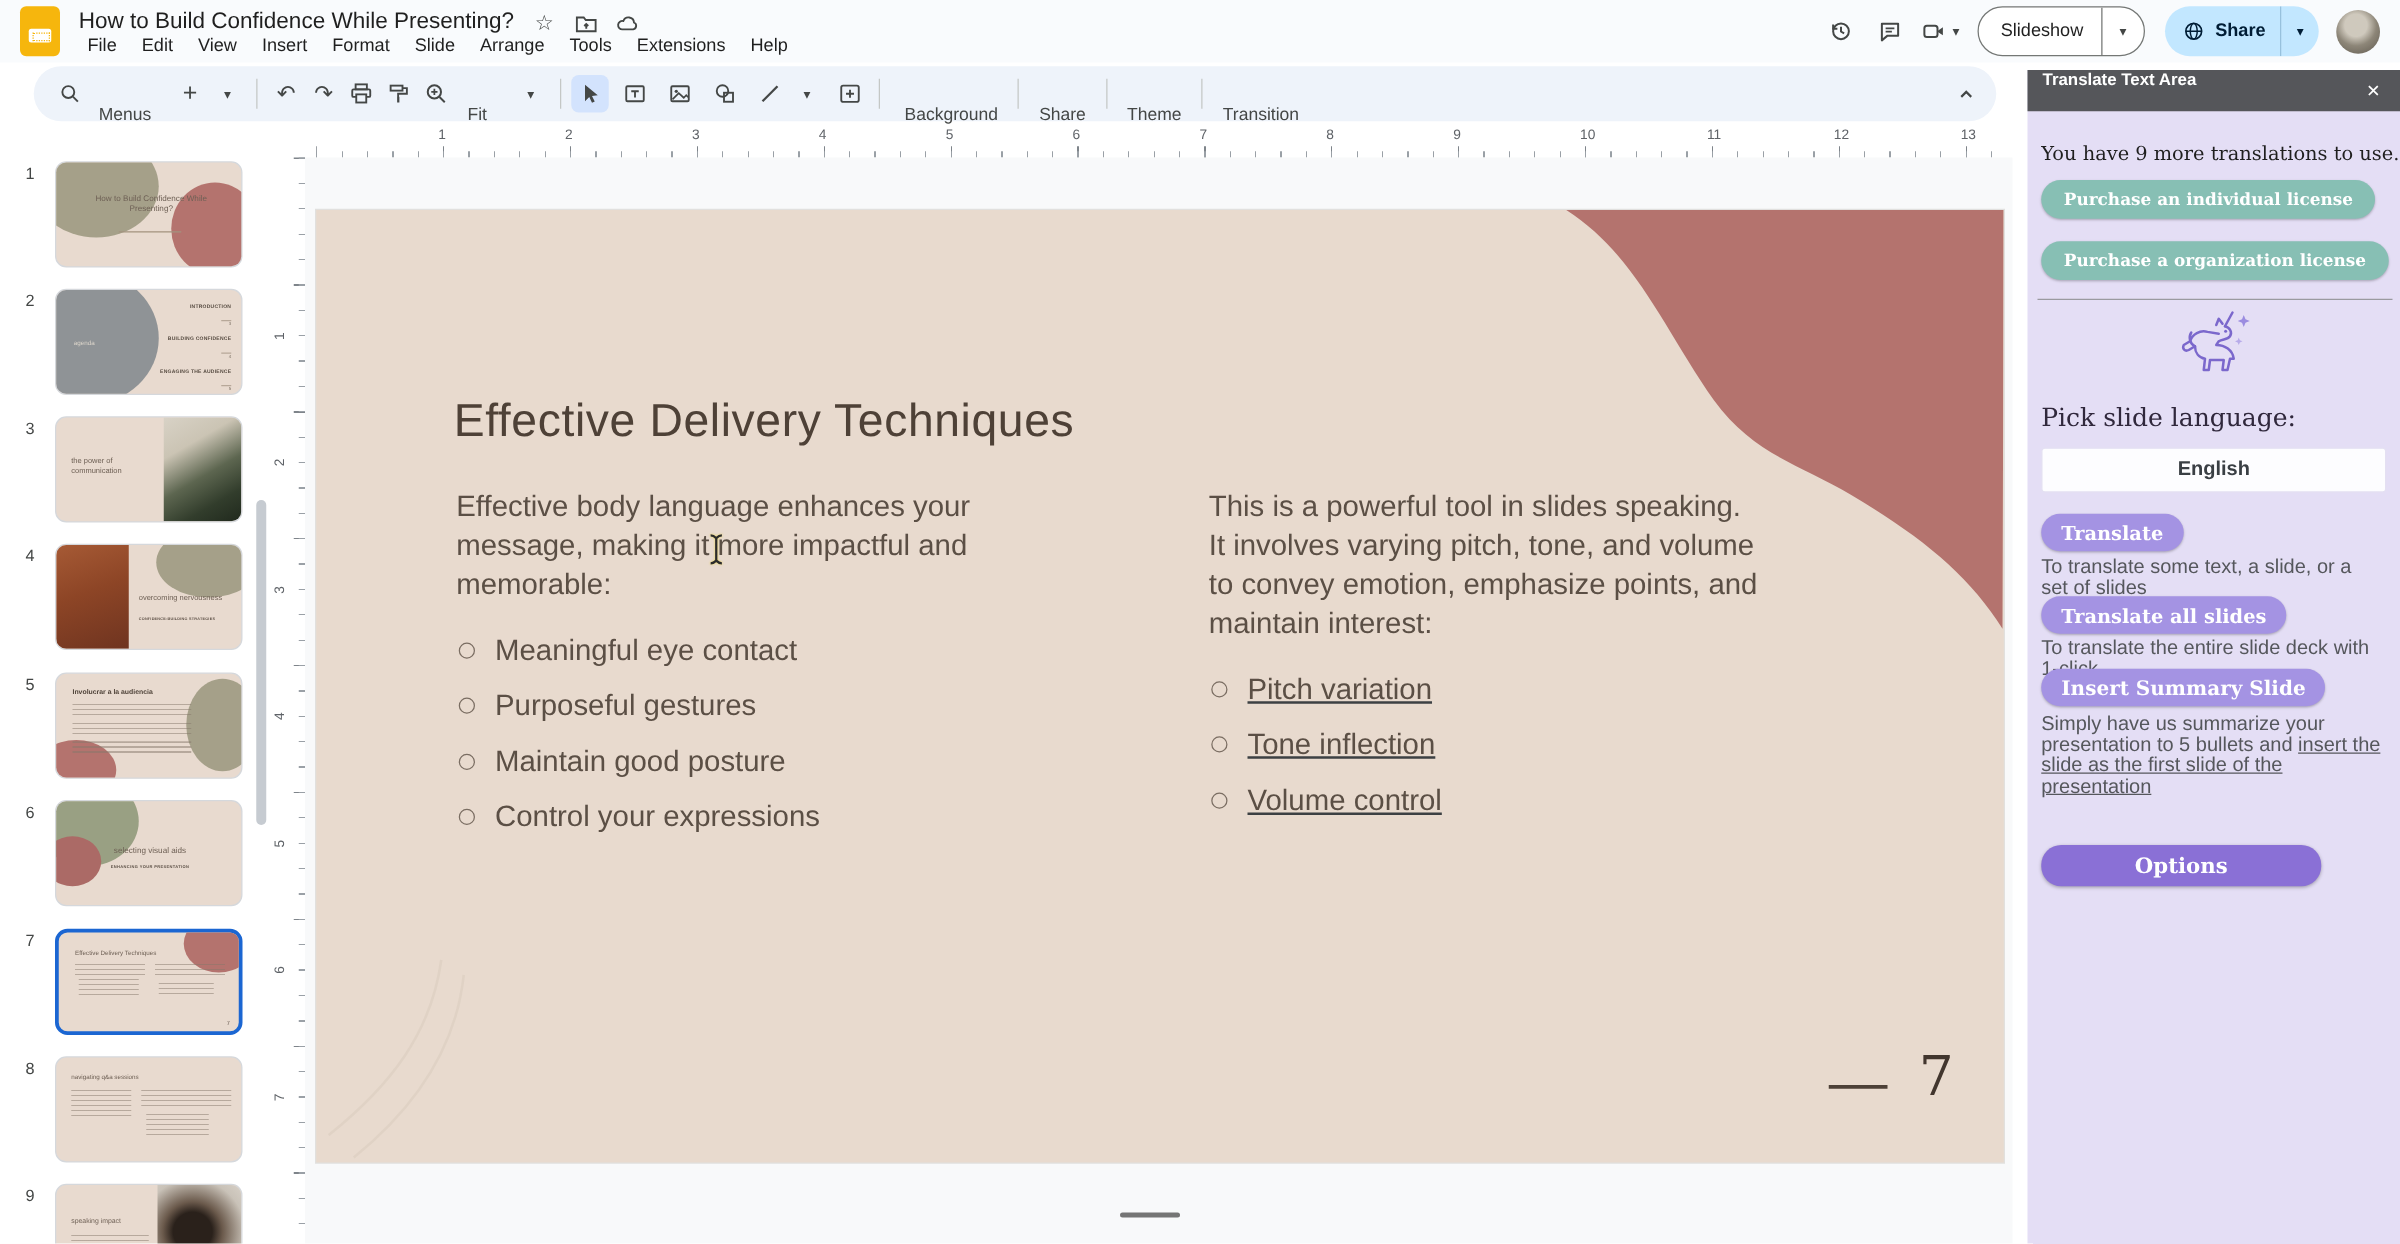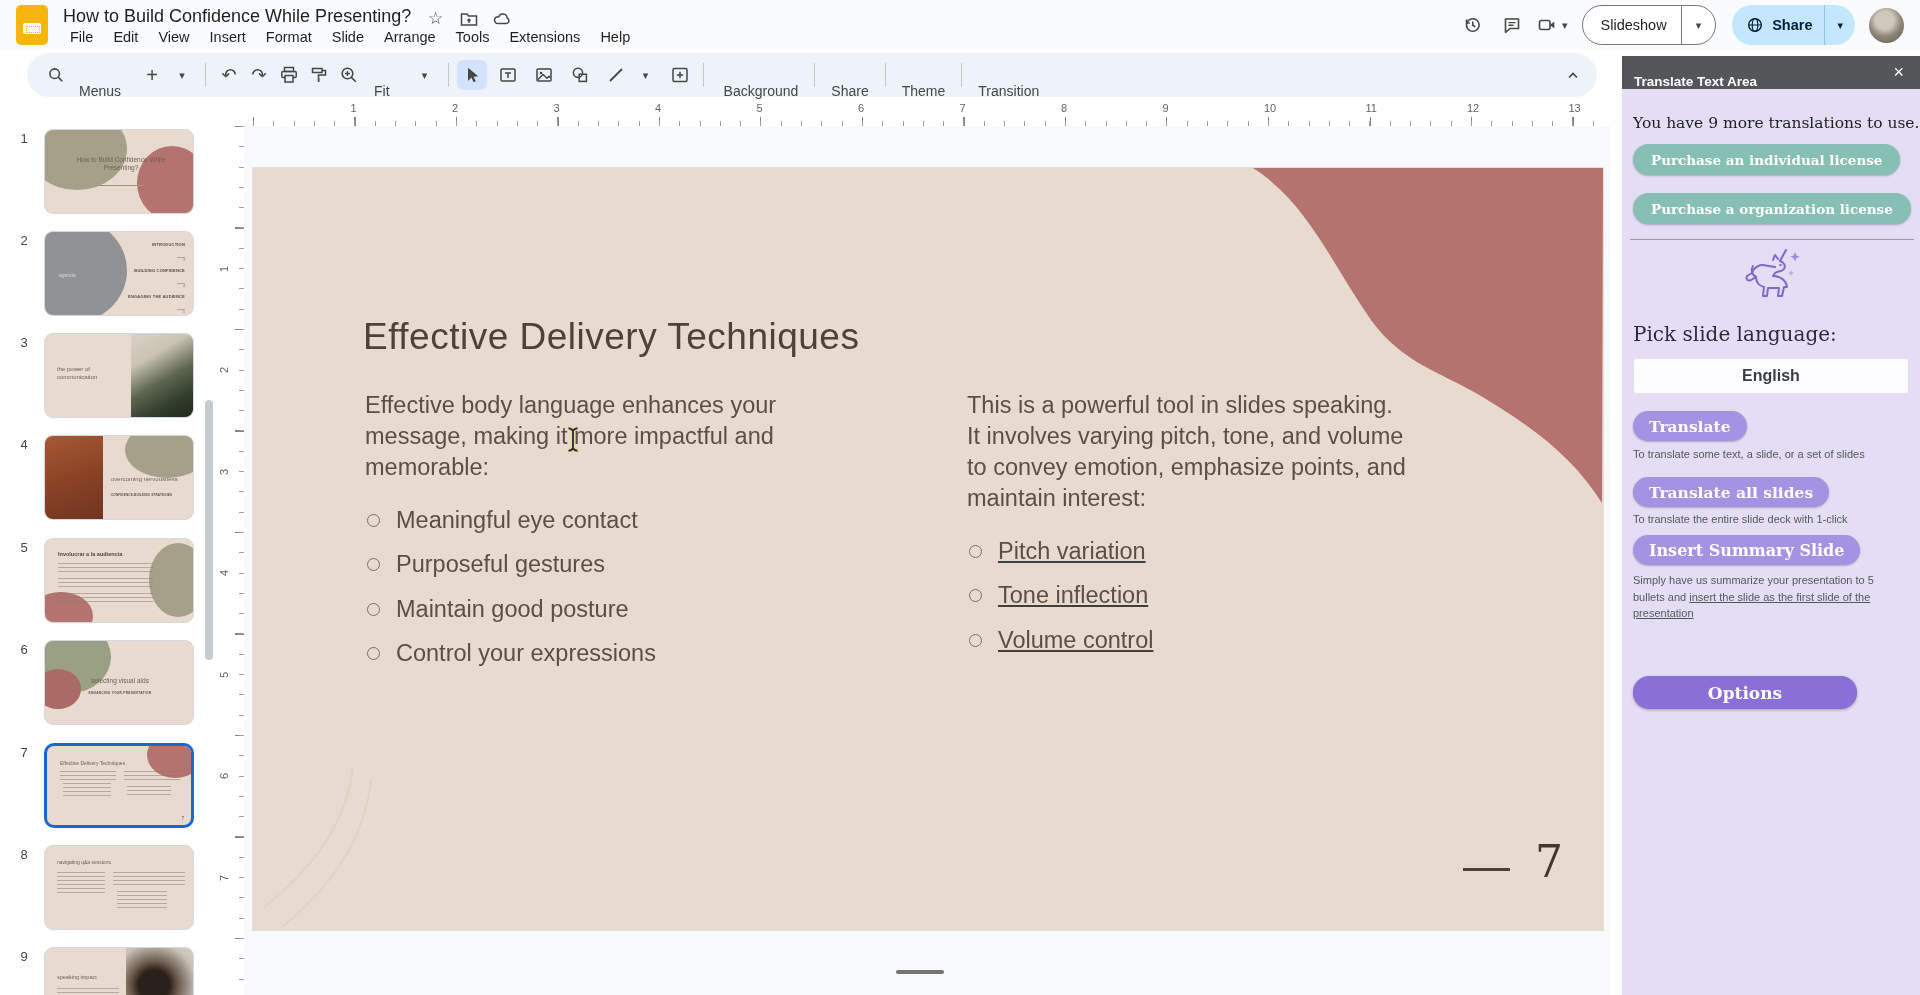--- a/index.html
+++ b/index.html
@@ -72,36 +72,36 @@
   .bdot{width:11px;height:11px;border:1.5px solid #7a6d62;border-radius:50%;margin-right:16px;flex:none;}
   .btxt{font-size:23.5px;color:#5b4f45;}
   .pagedash{position:absolute;left:1210px;top:700px;width:47px;height:2.5px;background:#4d4037;}
   .pagenum{position:absolute;left:1282px;top:668px;font-family:"DejaVu Serif",serif;font-size:44px;color:#42362e;}
   .ibeam{position:absolute;left:312px;top:258px;filter:drop-shadow(0 0 1px #e8d44d);}
   .notes-handle{position:absolute;left:652px;top:844px;width:48px;height:4px;border-radius:2px;background:#757575;cursor:row-resize;}
   .strip-scroll{position:absolute;left:205px;top:300px;width:8px;height:260px;border-radius:4px;background:#c6cbd1;cursor:pointer;}
 
   
   .panel{position:absolute;left:1622px;top:56px;width:298px;height:939px;background:#e4def5;}
-  .phead{position:absolute;left:0;top:0;width:100%;height:33px;background:#55565a;display:flex;align-items:flex-end;}
+  .phead{position:absolute;left:0;top:0;width:100%;height:33px;background:#55565a;display:flex;align-items:flex-start;}
   .phead .ptitle{font-size:13.5px;font-weight:bold;color:#fff;padding-left:12px;}
   .phead .pclose{position:absolute;right:10px;top:4px;color:#fff;font-size:18px;font-weight:300;cursor:pointer;padding:2px 6px;}
   .quota{position:absolute;left:11px;top:58px;font-family:"DejaVu Serif",serif;font-size:15.5px;color:#1f1f1f;}
   .btn-teal{position:absolute;left:11px;height:31px;border-radius:16px;background:#87bfb4;color:#fff;
     font-family:"DejaVu Serif",serif;font-weight:bold;font-size:13.5px;display:flex;align-items:center;justify-content:center;
     box-shadow:0 1px 2px rgba(0,0,0,.25);cursor:pointer;padding:0 18px;}
   .p-hr{position:absolute;left:8px;top:183px;width:284px;border:none;border-top:1px solid #9a9aa0;margin:0;}
   .unicorn{position:absolute;left:118px;top:190px;}
   .picklang{position:absolute;left:11px;top:266px;font-family:"DejaVu Serif",serif;font-size:20px;color:#30283c;}
   .langbox{position:absolute;left:11px;top:302px;width:276px;height:36px;background:#fdfdff;border:1px solid #e4e0f2;border-radius:3px;
     display:flex;align-items:center;justify-content:center;font-size:16px;font-weight:bold;color:#3a3f44;cursor:pointer;box-sizing:border-box;}
   .btn-purple{position:absolute;left:11px;height:30px;border-radius:15px;background:#a493e3;color:#fff;
     font-family:"DejaVu Serif",serif;font-weight:bold;font-size:15.5px;display:flex;align-items:center;justify-content:center;
     box-shadow:0 1px 2px rgba(0,0,0,.25);cursor:pointer;padding:0 16px;}
-  .pcap{position:absolute;left:11px;font-size:11px;color:#55575c;line-height:16.5px;width:272px;}
+  .pcap{position:absolute;left:11px;font-size:16px;color:#55575c;line-height:16.5px;width:272px;}
   .pcap a{color:#55575c;text-decoration:underline;cursor:pointer;}
   .btn-options{position:absolute;left:11px;top:620px;width:224px;height:33px;border-radius:16px;background:#8a70d6;color:#fff;
     font-family:"DejaVu Serif",serif;font-weight:bold;font-size:17px;display:flex;align-items:center;justify-content:center;
     box-shadow:0 1px 3px rgba(0,0,0,.3);cursor:pointer;}
 </style>
 </head>
 <body>
 
 <div id="app">
 

